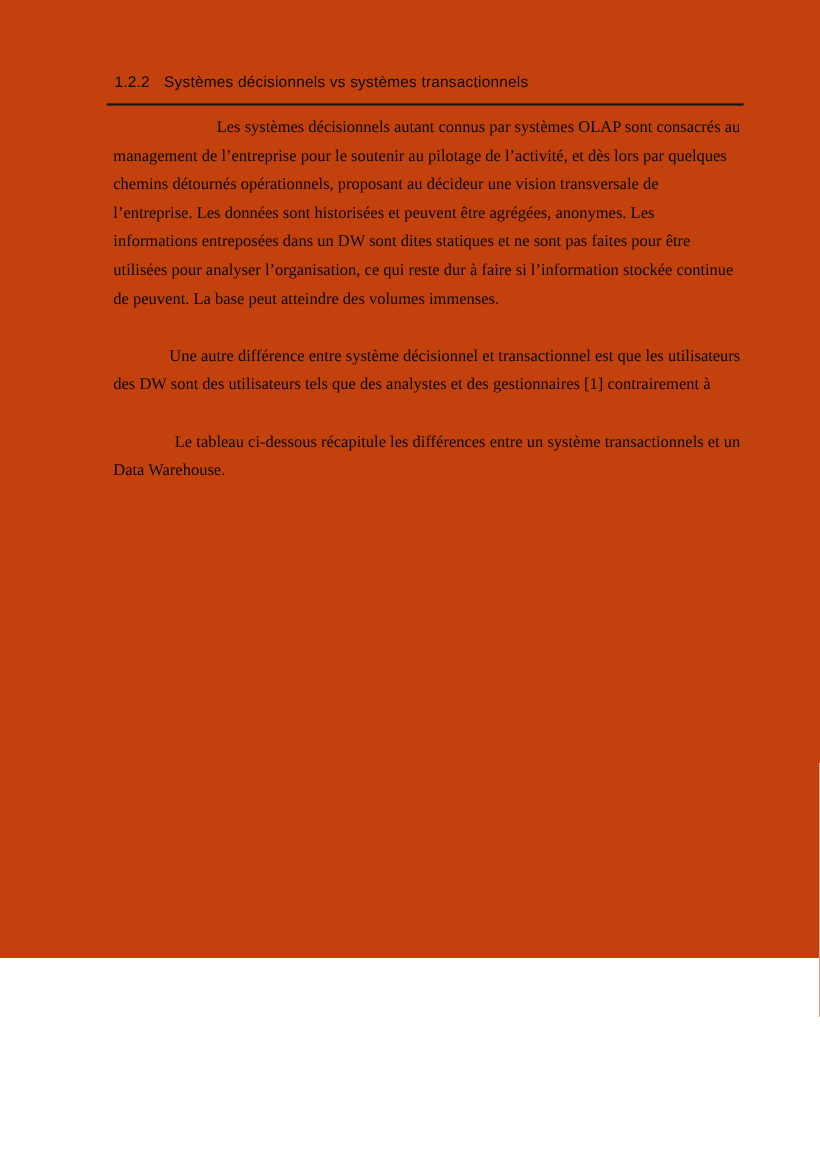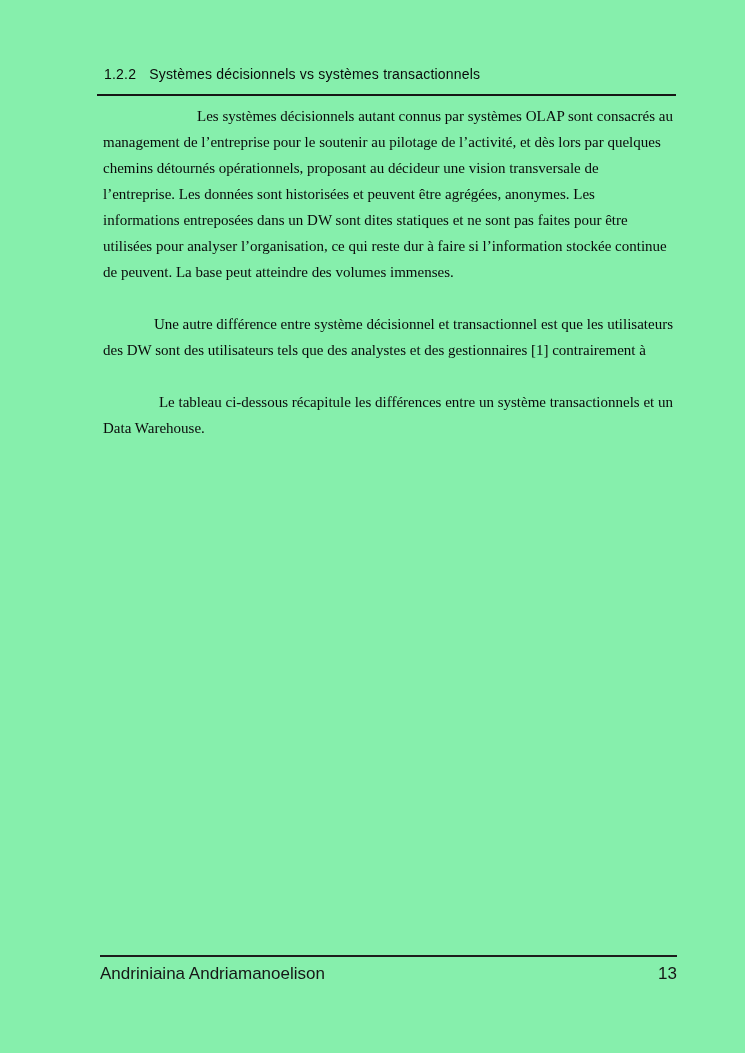--- a/index.html
+++ b/index.html
@@ -3,22 +3,22 @@
 <meta charset="utf-8">
 <style>
   html, body {
     margin: 0;
     padding: 0;
     background: #ffffff;
   }
   .page {
     position: relative;
     width: 745px;
-    height: 1053px;
-    background: #86efac;
+    height: 871px;
+    background: #c2410c;
     overflow: hidden;
     color: #0a0a0a;
   }
   
   .heading {
     position: absolute;
     left: 104px;
     top: 66px;
     display: flex;
     align-items: baseline;

